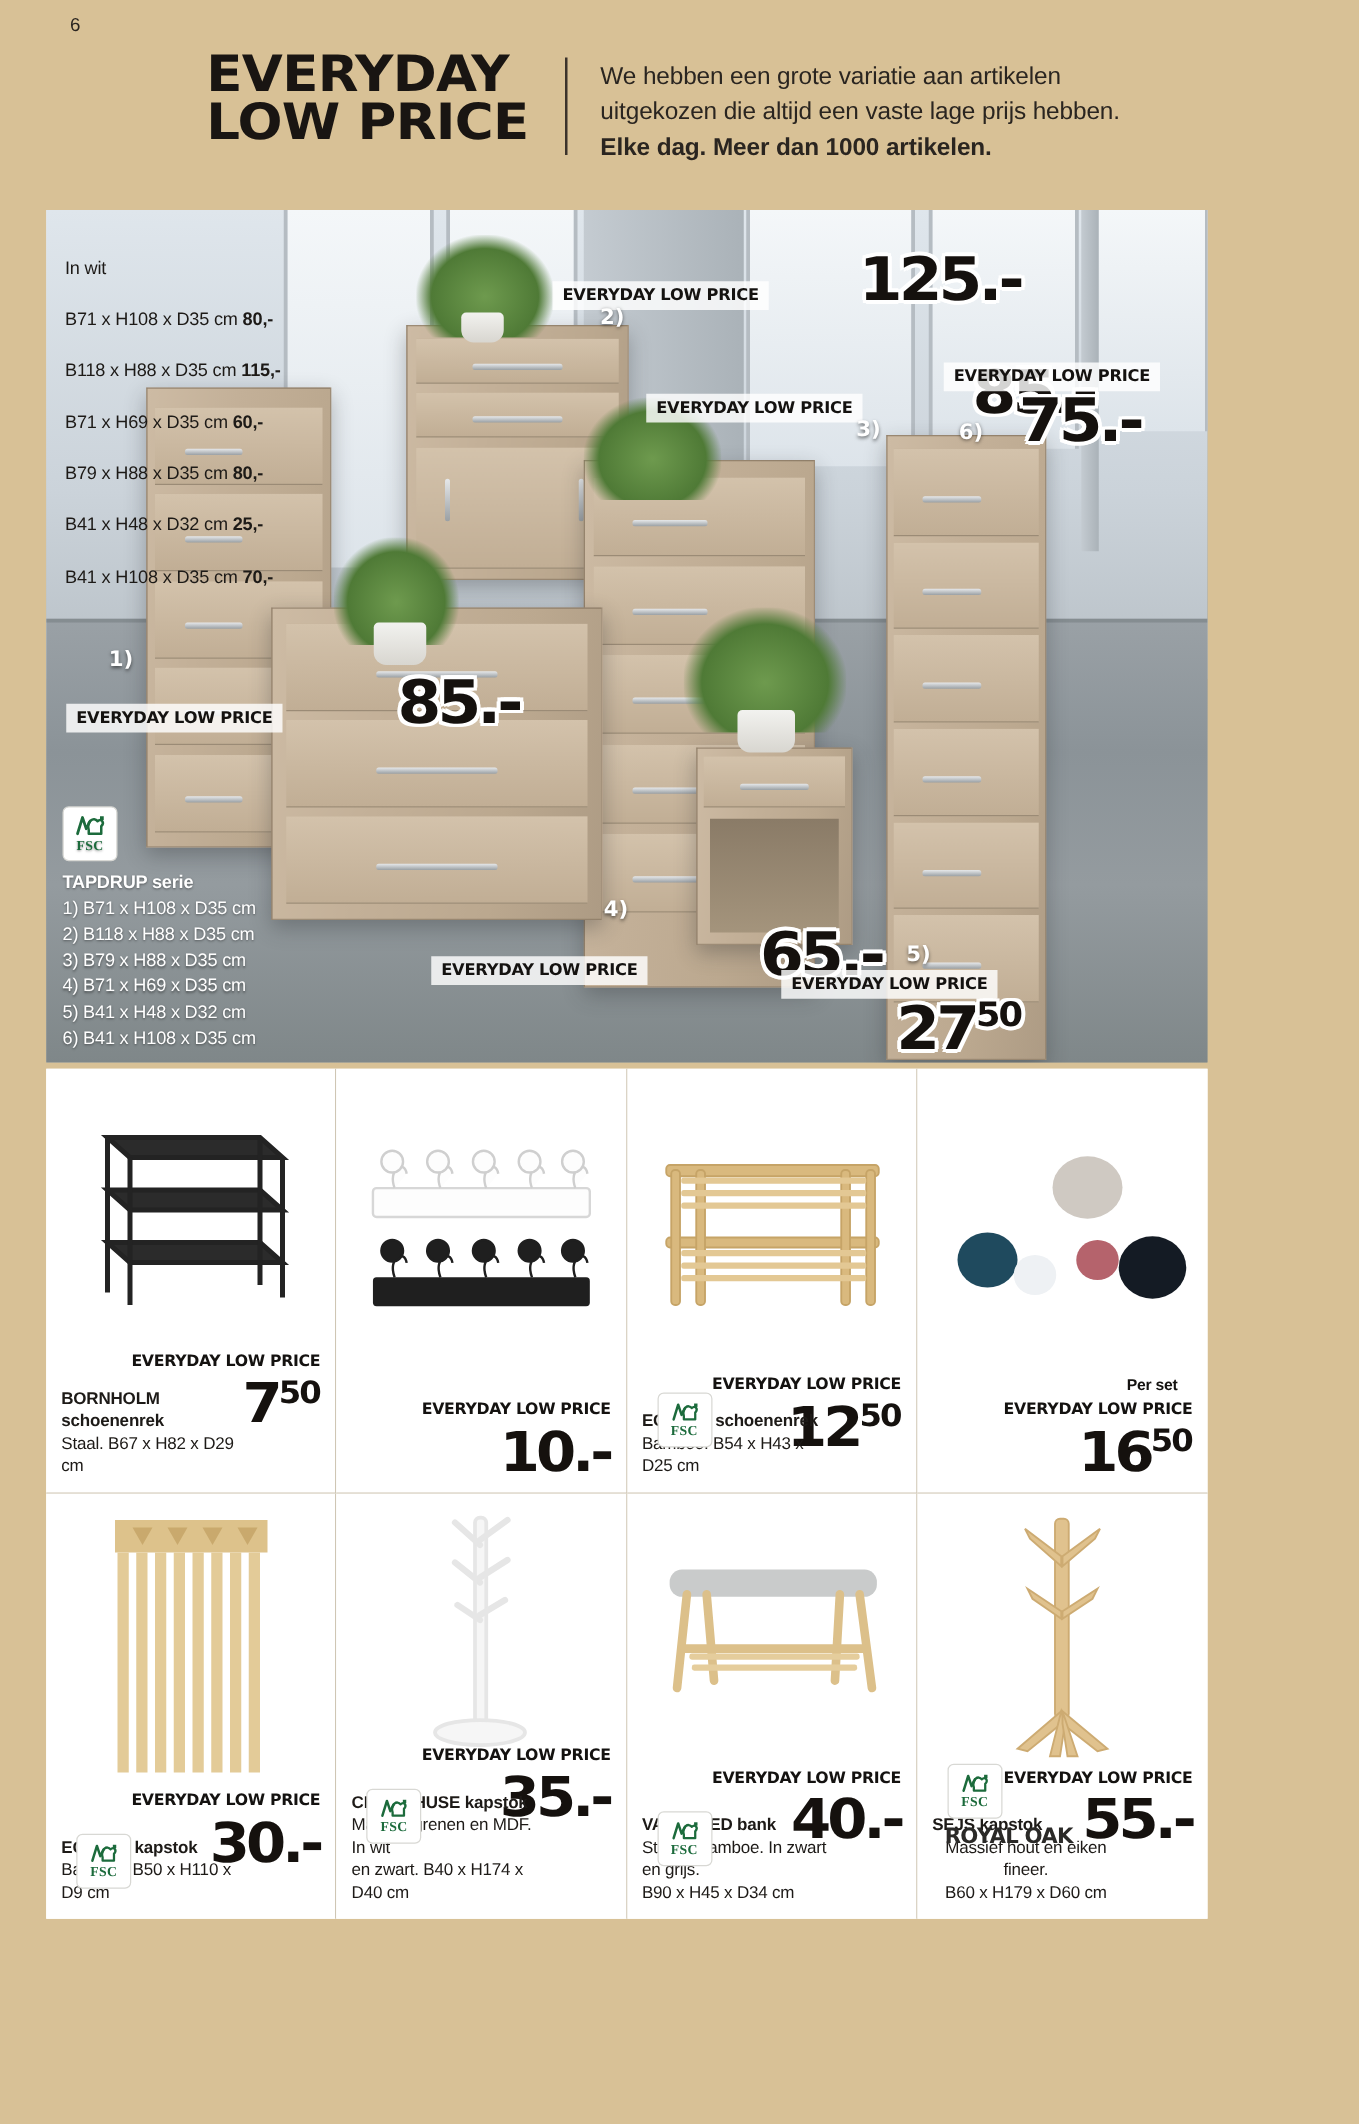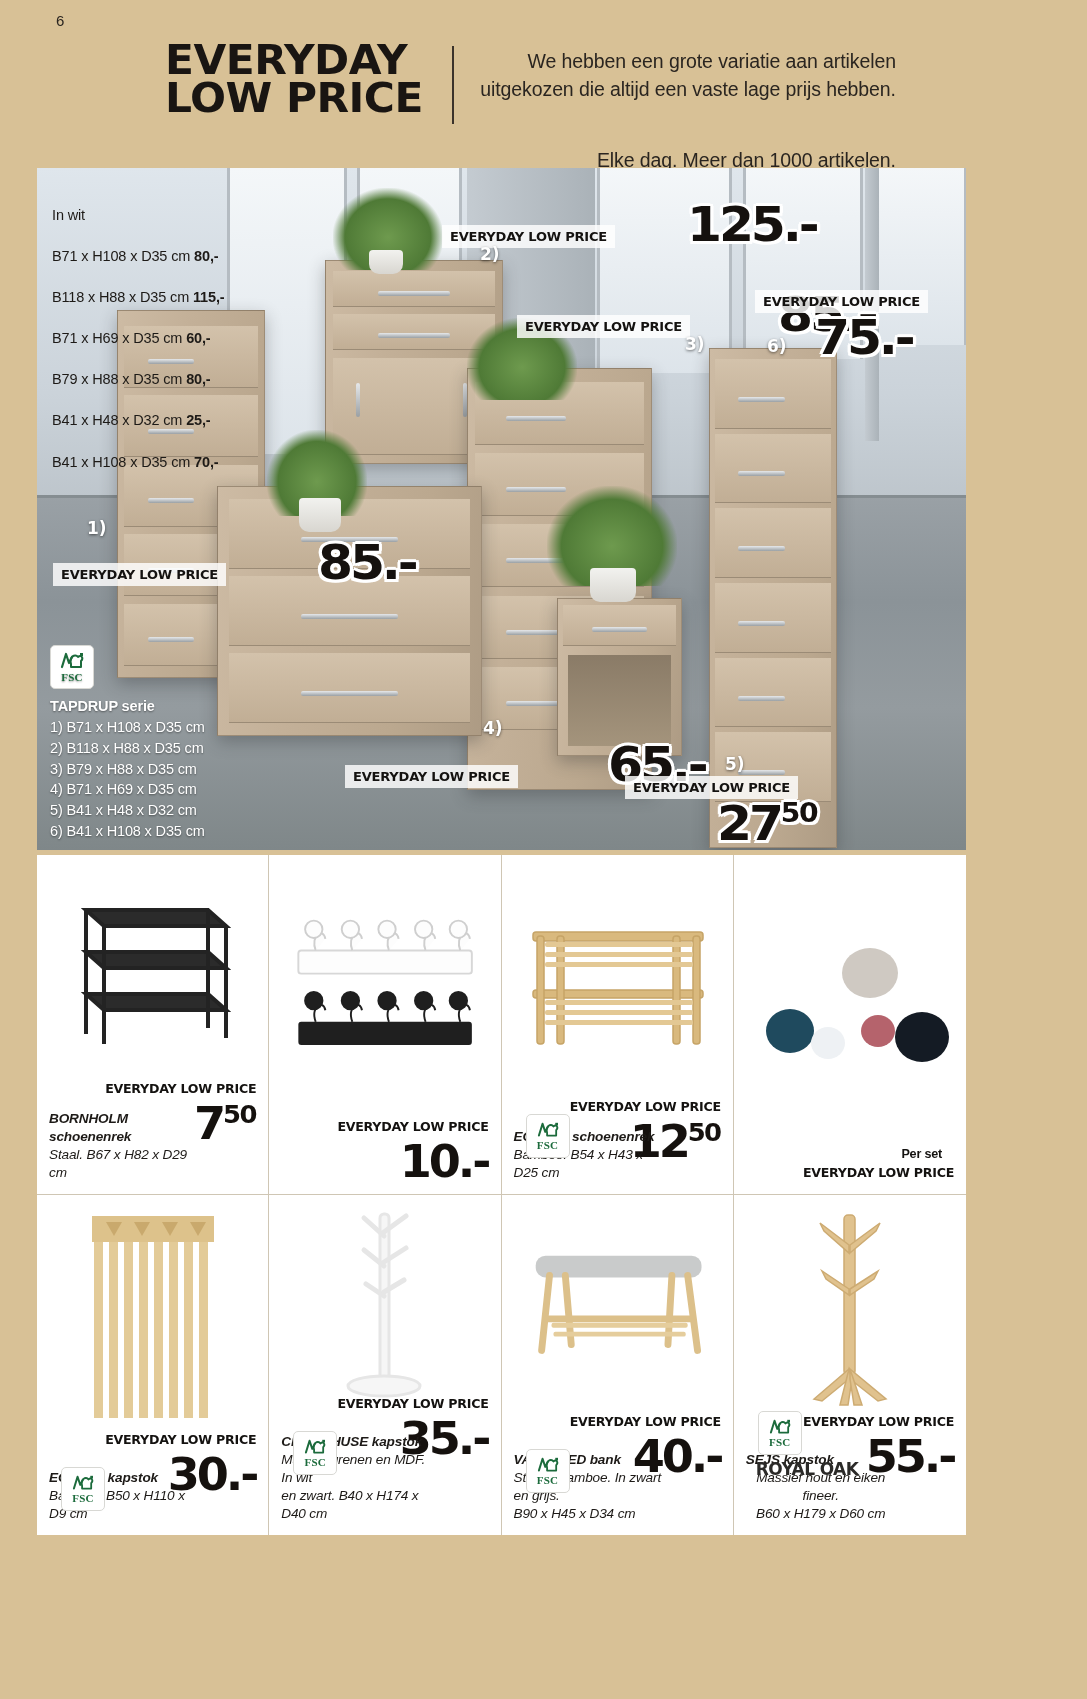--- a/index.html
+++ b/index.html
@@ -32,26 +32,26 @@
     color: #191512;
     transform: scaleX(1.06);
     transform-origin: left top;
     white-space: pre-line;
     padding-right: 18px;
   }
   .masthead-divider {
     width: 2px; background: #3b332b;
     height: 78px; margin-top: 4px; flex: 0 0 2px;
   }
-  .masthead-copy { padding-top: 5px; text-align: right; }
+  .masthead-copy { padding-top: 5px; }
   .masthead-copy p {
     font-size: 19.5px; line-height: 1.45; color: #2a2520;
     letter-spacing: -0.1px;
   }
-  .masthead-copy p.strong { font-weight: 400; margin-top: 42px; }
+  .masthead-copy p.strong { font-weight: 700; }
 
   
   .hero {
     position: absolute; left: 37px; top: 168px;
     width: 929px; height: 682px;
     overflow: hidden;
     background: linear-gradient(170deg,#e9edf1 0%,#cfd6dc 22%,#a9b2b9 48%,#8e979d 62%,#9aa2a7 78%,#87908f 100%);
   }
   
   .hero .wall-back {
@@ -221,21 +221,20 @@
       -2px -2px 0 #fff, 2px -2px 0 #fff,
       -2px  2px 0 #fff, 2px  2px 0 #fff;
     white-space: nowrap;
   }
   .cell-price sup { font-size: .56em; letter-spacing: -1.5px; vertical-align: super; }
   .cell-text {
     position: relative; z-index: 3;
     font-size: 13.6px; line-height: 1.33; color: #1d1a17;
     letter-spacing: -0.15px; margin-top: -34px;
     max-width: 72%;
-    font-style: italic;
   }
   .cell-text .name { font-weight: 700; }
   .cell-text .desc { font-weight: 400; }
   .cell .fsc-inline {
     position: absolute; left: 12px; z-index: 4;
   }
   .per-set {
     position: absolute; right: 12px; top: -16px;
     font-family: Liberation Sans, sans-serif;
     font-weight: 700; font-size: 12.6px; color: #141210;
@@ -575,20 +574,25 @@
           <ellipse cx="120" cy="34" rx="28" ry="25" fill="#cfc9c2"></ellipse>
           <ellipse cx="40" cy="92" rx="24" ry="22" fill="#1f4a5e"></ellipse>
           <ellipse cx="78" cy="104" rx="17" ry="16" fill="#eef1f4"></ellipse>
           <ellipse cx="128" cy="92" rx="17" ry="16" fill="#b5636c"></ellipse>
           <ellipse cx="172" cy="98" rx="27" ry="25" fill="#141b24"></ellipse>
         </svg>
       </div>
       <div class="cell-foot">
         <div class="per-set">Per set</div>
         <div class="cell-elp">EVERYDAY LOW PRICE</div>
+        <div class="cell-price-row">
+          <div class="cell-price">
+            <span>16</span><sup>50</sup><span></span>
+          </div>
+        </div>
       </div>
     </div>
 
     <div class="cell">
       <div class="cell-art">
         <svg width="150" height="215" viewBox="0 0 150 215" aria-hidden="true">
           <rect x="14" y="6" width="122" height="26" fill="#ddc28b"></rect>
           <g fill="#c9a96d">
             <path d="M28 12 L36 26 L44 12 Z"></path>
               <path d="M56 12 L64 26 L72 12 Z"></path>

